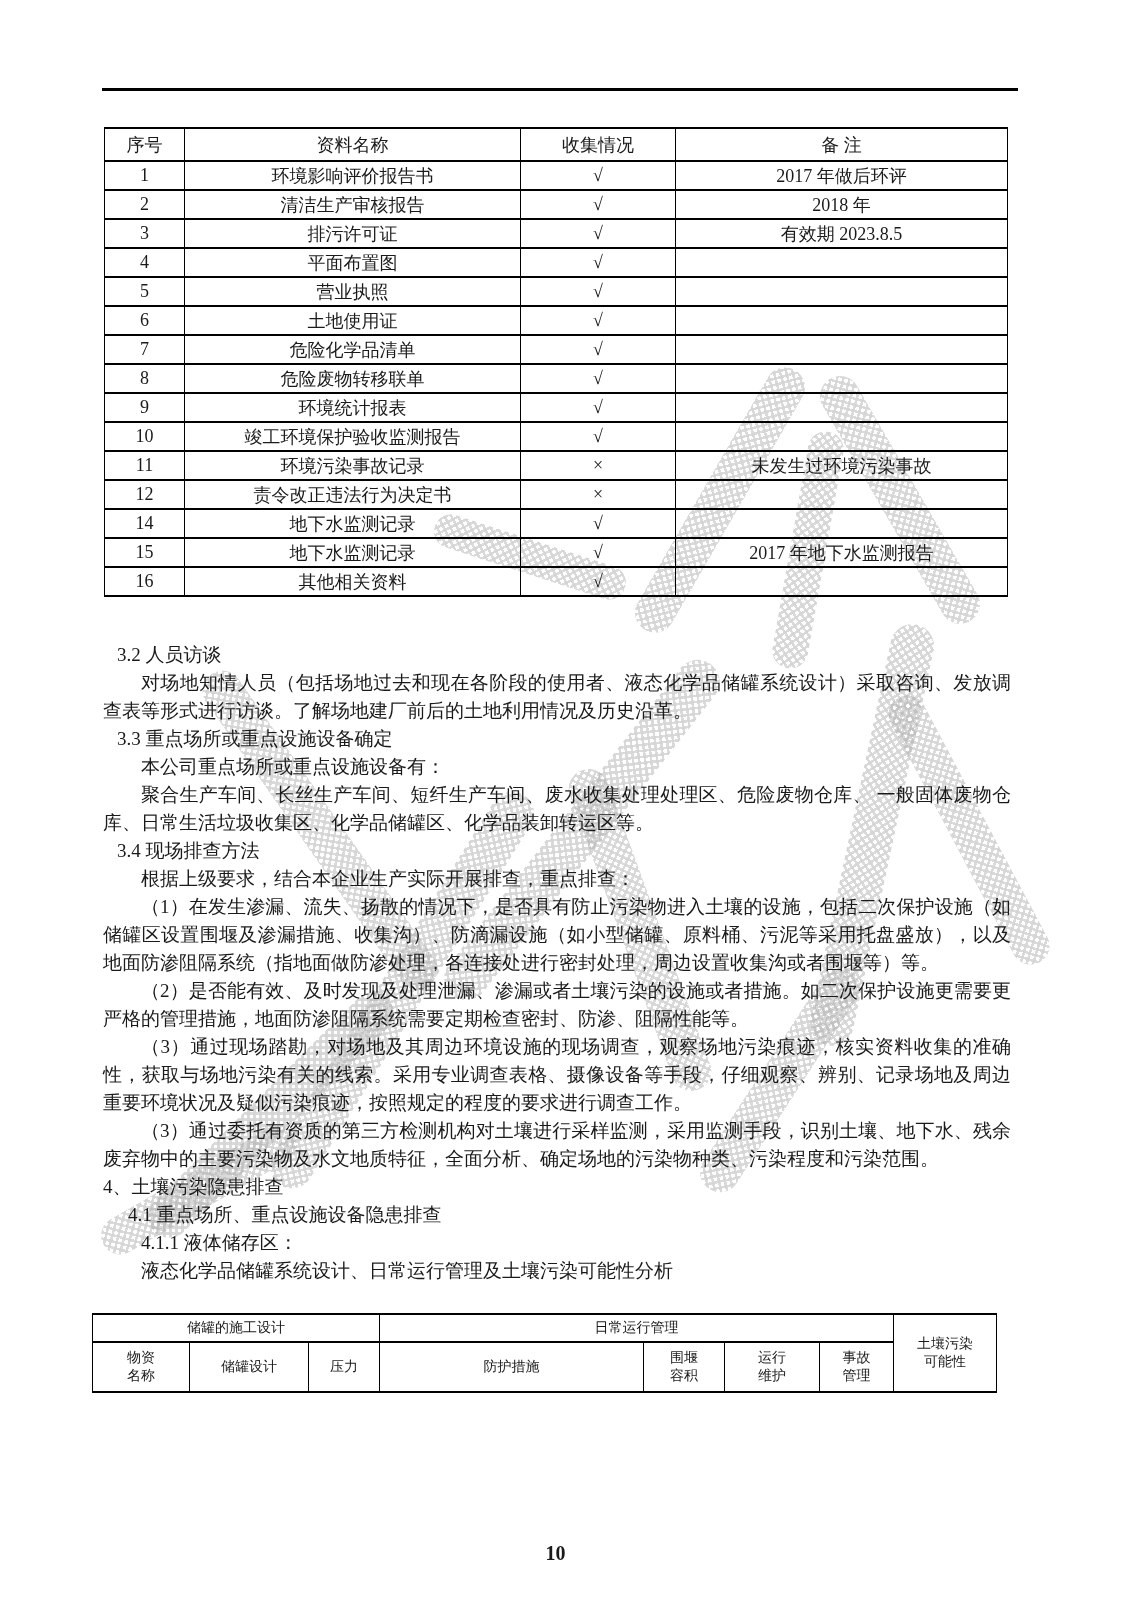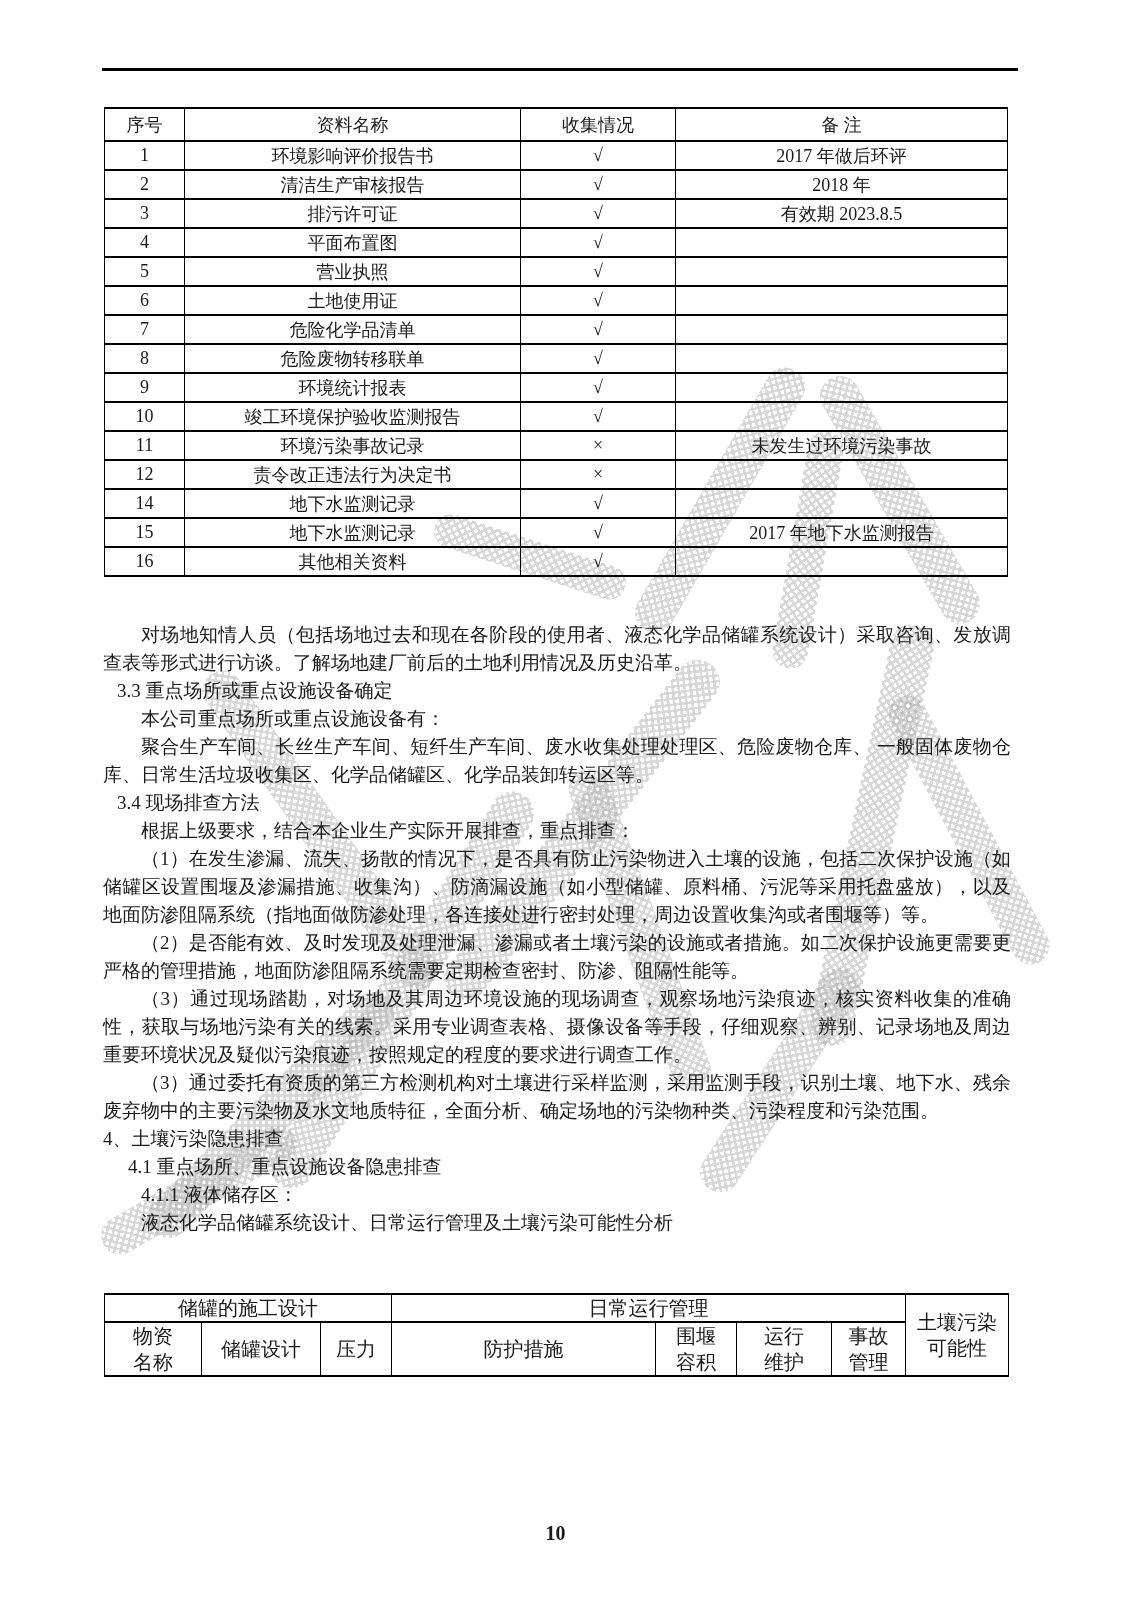--- a/index.html
+++ b/index.html
@@ -16,21 +16,21 @@
   .watermark{position:absolute;inset:0;z-index:1;pointer-events:none;}
   .wm-stroke{
     position:absolute;
     border-radius:40px;
     background-image:
       repeating-linear-gradient(45deg, rgba(168,168,168,.85) 0 2.5px, transparent 2.5px 6px),
       repeating-linear-gradient(-45deg, rgba(168,168,168,.85) 0 2.5px, transparent 2.5px 6px);
     opacity:.5;
   }
   
-  .content{position:absolute;inset:0;z-index:2;}
+  .content{position:absolute;inset:0;z-index:2;margin-top:20px;}
   .top-rule{position:absolute;left:102px;top:68px;width:916px;height:3px;background:#000;}
   
   table.t1{
     position:absolute;left:104px;top:107px;width:903px;
     border-collapse:collapse;table-layout:fixed;
     font-size:18px;
   }
   table.t1 th,table.t1 td{
     border:1px solid #000;
     border-top-width:2px;border-bottom-width:2px;
@@ -48,23 +48,23 @@
     text-align:justify;
   }
   .body-text p{margin:0;}
   .p-indent{text-indent:2em;}
   .h-s3{padding-left:14px;}
   .h-s4{padding-left:0;}
   .h-s41{padding-left:25px;}
   .h-s411{padding-left:38px;}
   
   table.t2{
-    position:absolute;left:104px;top:1293px;width:904px;
+    position:absolute;left:92px;top:1293px;width:904px;
     border-collapse:collapse;table-layout:fixed;
-    font-size:20px;line-height:1.3;
+    font-size:14px;line-height:1.3;
   }
   table.t2 th{
     border:1px solid #000;
     border-top-width:2px;border-bottom-width:2px;
     font-weight:normal;text-align:center;vertical-align:middle;
     padding:0 2px;
   }
   table.t2 tr.gh th{height:26px;}
   table.t2 tr.sh th{height:48px;}
   table.t2 .wrap2 span{display:inline-block;width:2.3em;}
@@ -203,20 +203,21 @@
         <tr>
             <td>16</td>
             <td>其他相关资料</td>
             <td>√</td>
             <td></td>
           </tr>
       </tbody>
     </table>
 
     <div class="body-text">
+      <p class="h-s3">3.2 人员访谈</p>
       <p class="p-indent">对场地知情人员（包括场地过去和现在各阶段的使用者、液态化学品储罐系统设计）采取咨询、发放调查表等形式进行访谈。了解场地建厂前后的土地利用情况及历史沿革。</p>
       <p class="h-s3">3.3 重点场所或重点设施设备确定</p>
       <p class="p-indent">本公司重点场所或重点设施设备有：</p>
       <p class="p-indent">聚合生产车间、长丝生产车间、短纤生产车间、废水收集处理处理区、危险废物仓库、 一般固体废物仓库、日常生活垃圾收集区、化学品储罐区、化学品装卸转运区等。</p>
       <p class="h-s3">3.4 现场排查方法</p>
       <p class="p-indent">根据上级要求，结合本企业生产实际开展排查，重点排查：</p>
       <p class="p-indent">（1）在发生渗漏、流失、扬散的情况下，是否具有防止污染物进入土壤的设施，包括二次保护设施（如储罐区设置围堰及渗漏措施、收集沟）、防滴漏设施（如小型储罐、原料桶、污泥等采用托盘盛放），以及地面防渗阻隔系统（指地面做防渗处理，各连接处进行密封处理，周边设置收集沟或者围堰等）等。</p>
       <p class="p-indent">（2）是否能有效、及时发现及处理泄漏、渗漏或者土壤污染的设施或者措施。如二次保护设施更需要更严格的管理措施，地面防渗阻隔系统需要定期检查密封、防渗、阻隔性能等。</p>
       <p class="p-indent">（3）通过现场踏勘，对场地及其周边环境设施的现场调查，观察场地污染痕迹，核实资料收集的准确性，获取与场地污染有关的线索。采用专业调查表格、摄像设备等手段，仔细观察、辨别、记录场地及周边重要环境状况及疑似污染痕迹，按照规定的程度的要求进行调查工作。</p>
       <p class="p-indent">（3）通过委托有资质的第三方检测机构对土壤进行采样监测，采用监测手段，识别土壤、地下水、残余废弃物中的主要污染物及水文地质特征，全面分析、确定场地的污染物种类、污染程度和污染范围。</p>

